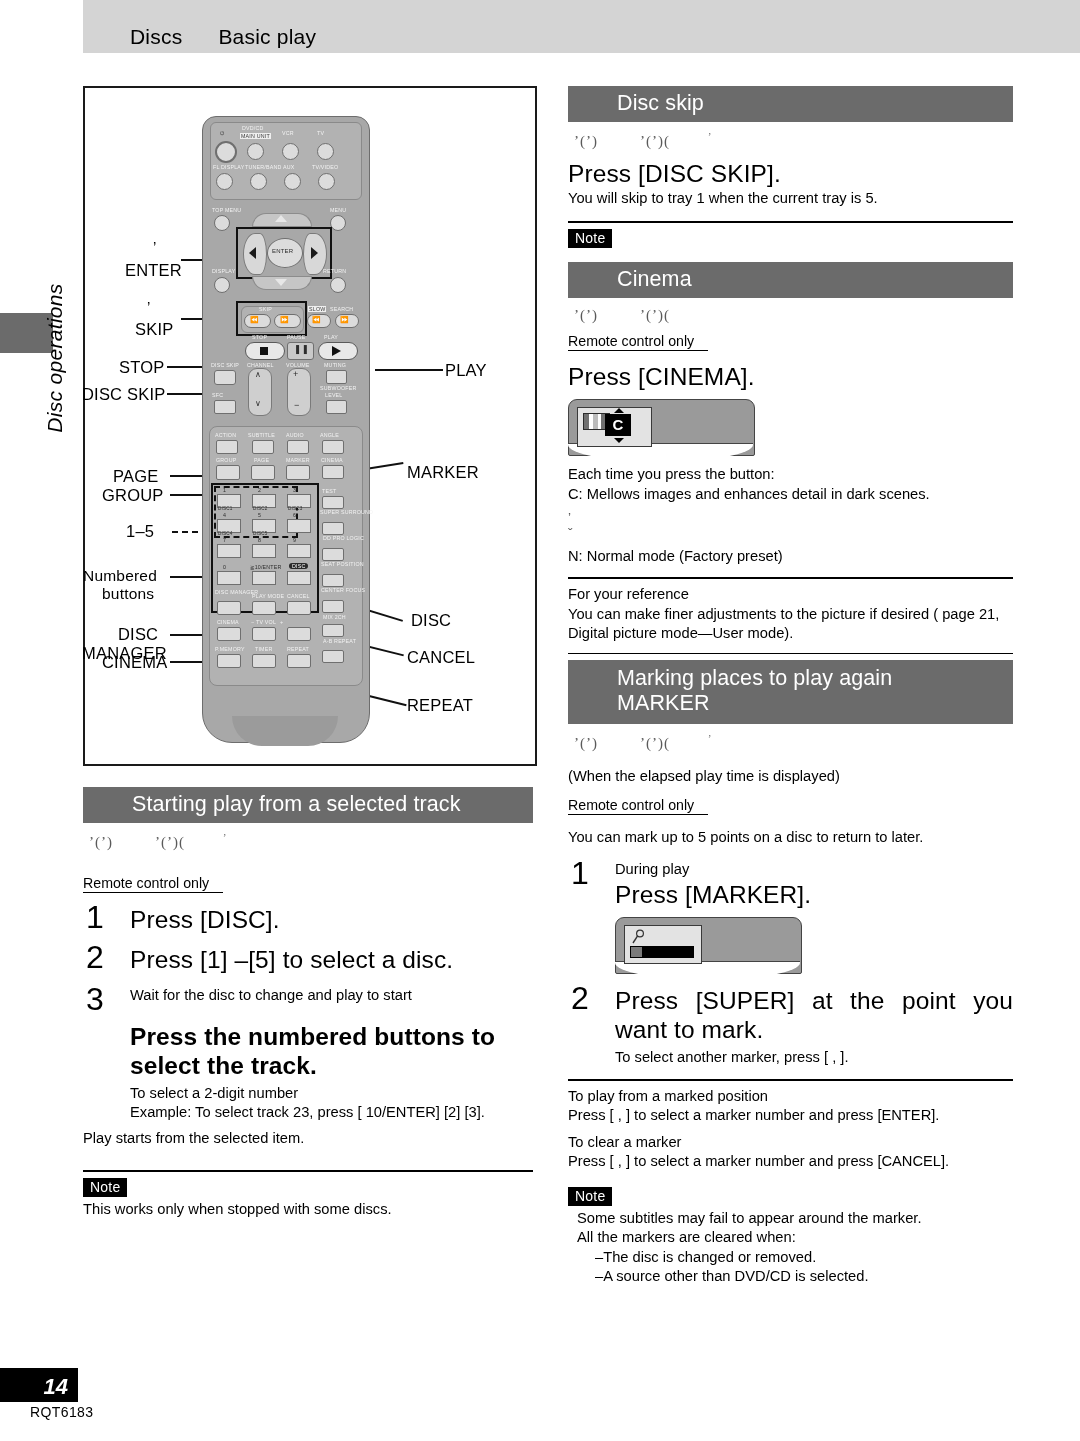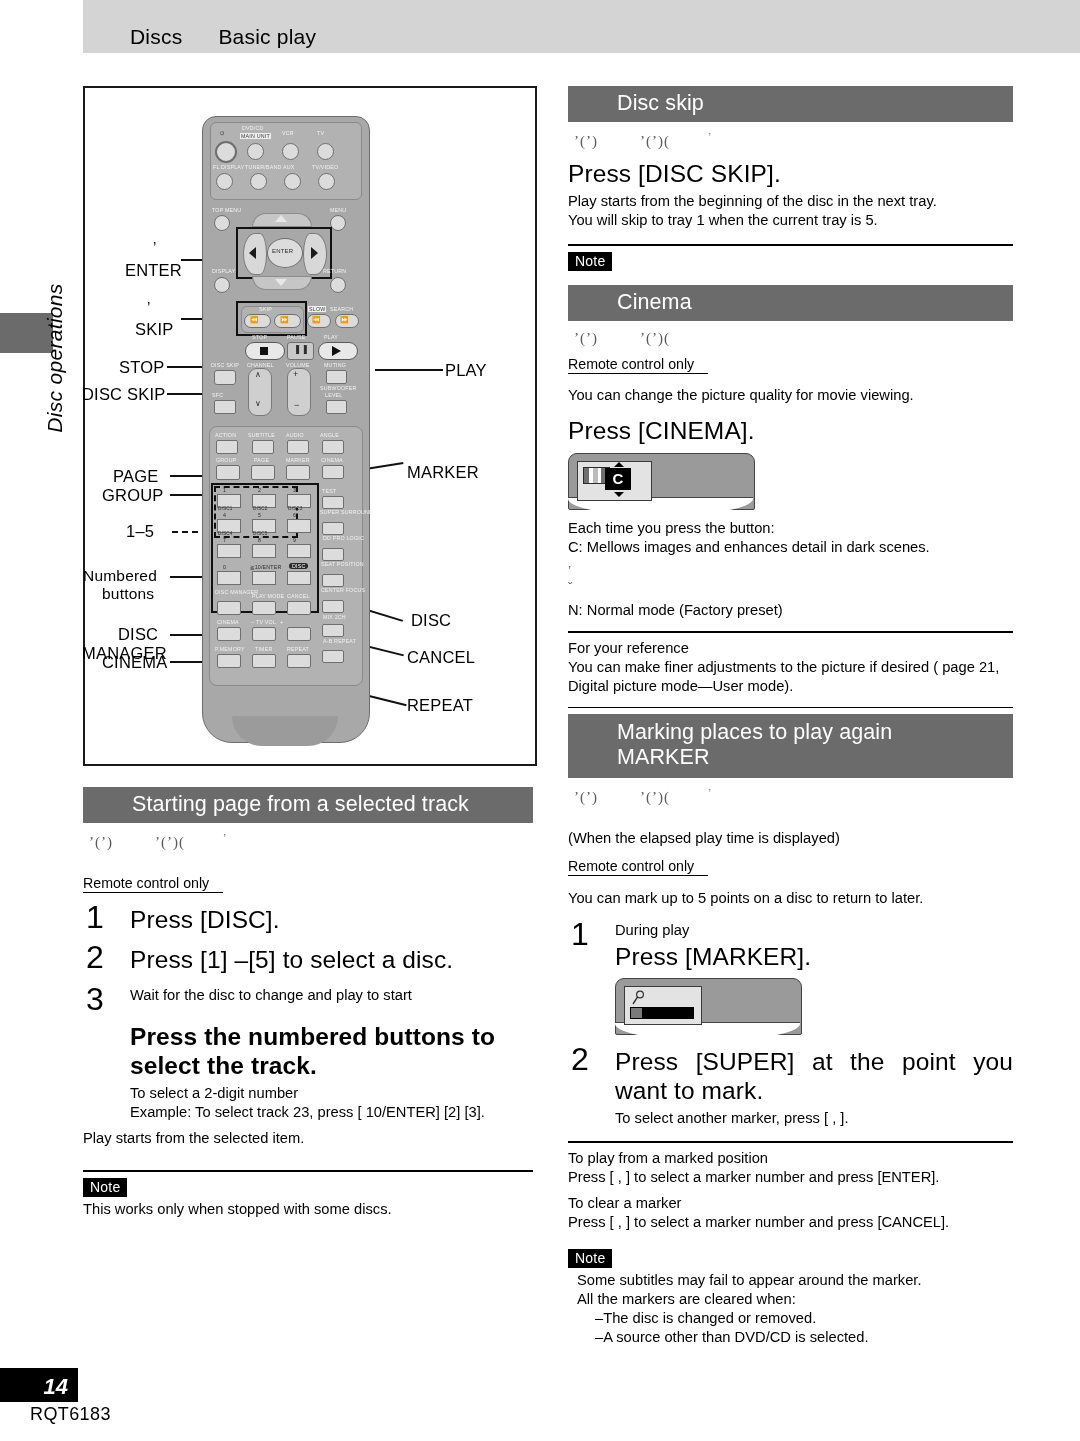--- a/index.html
+++ b/index.html
@@ -16,21 +16,21 @@
   
   #thumbtab{left:0;top:313px;width:53px;height:40px;background:#6b6b6b;}
   #vertlabel{left:-44px;top:345px;width:200px;height:26px;
              transform:rotate(-90deg);transform-origin:50% 50%;
              font-style:italic;font-size:21px;letter-spacing:.3px;text-align:center;}
 
   
   #pagenum{left:0;top:1368px;width:78px;height:34px;background:#000;}
   #pagenum span{position:absolute;right:10px;top:6px;color:#fff;font-style:italic;
                 font-size:22px;font-weight:bold;}
-  #rqt{left:30px;top:1404px;font-size:18px;letter-spacing:.4px;}
+  #rqt{left:30px;top:1404px;font-size:14px;letter-spacing:.4px;}
 
   
   #colL{left:83px;top:86px;width:450px;}
   #colR{left:568px;top:86px;width:445px;}
 
   
   #remotebox{left:83px;top:86px;width:450px;height:676px;border:2.5px solid #1a1a1a;background:#fff;}
 
   
   .hdr{background:#6b6b6b;color:#fff;font-size:21.5px;padding:5px 0 6px 49px;
@@ -338,21 +338,21 @@
     <div class="btn" style="left:27px;top:538px;width:22px;height:12px;border-radius:2px;"></div>
     <div class="btn" style="left:62px;top:538px;width:22px;height:12px;border-radius:2px;"></div>
     <div class="btn" style="left:97px;top:538px;width:22px;height:12px;border-radius:2px;"></div>
 
     <div class="abs" style="left:42px;top:600px;width:106px;height:30px;background:#9b9b9b;border-radius:0 0 60px 60px;"></div>
   </div>
 </div>
 
 <div class="abs" id="colL" style="top:787px;">
 
-  <div class="hdr">Starting page from a selected track</div>
+  <div class="hdr">Starting play from a selected track</div>
 
   <div class="discrow" style="margin-top:9px;">
     <i class="d1">’(’)</i><i class="d2">’(’)(</i><i class="d3">’</i>
   </div>
 
   <div style="margin-top:22px;">
     <span class="rco">Remote control only</span>
   </div>
 
   <div class="step" style="margin-top:13px;">
@@ -382,35 +382,33 @@
   </div>
 </div>
 
 <div class="abs" id="colR">
 
   <div class="hdr">Disc skip</div>
   <div class="discrow" style="margin-top:9px;">
     <i class="d1">’(’)</i><i class="d2">’(’)(</i><i class="d3">’</i>
   </div>
   <div class="big" style="margin-top:9px;">Press [DISC SKIP].</div>
-  <div class="body" style="margin-top:3px;">Play starts from the beginning of the disc in the next tray.</div>
   <div class="body">You will skip to tray 1 when the current tray is 5.</div>
   <div class="rule" style="margin-top:13px;"></div>
   <div>
     <span class="notebadge">Note</span>
   </div>
 
   <div class="hdr" style="margin-top:14px;">Cinema</div>
   <div class="discrow" style="margin-top:9px;">
     <i class="d1">’(’)</i><i class="d2">’(’)(</i>
   </div>
   <div style="margin-top:5px;">
     <span class="rco">Remote control only</span>
   </div>
-  <div class="body" style="margin-top:12px;">You can change the picture quality for movie viewing.</div>
   <div class="big" style="margin-top:12px;">Press [CINEMA].</div>
 
   <div class="osd">
     <div class="shape"></div>
     <div class="curve"></div>
     <div class="panel">
       <div class="cin-bars">
         <b style="left:0;"></b>
           <b style="left:9px;background:#bcbcbc;"></b>
           <b style="left:17px;"></b>
@@ -433,21 +431,21 @@
   <div class="body">You can make finer adjustments to the picture if desired (   page 21, Digital picture mode—User mode).</div>
   <div class="rule thin" style="margin-top:10px;"></div>
 
   <div class="hdr two" style="margin-top:4px;">
     <div>Marking places to play again</div>
     <div>MARKER</div>
   </div>
   <div class="discrow" style="margin-top:9px;">
     <i class="d1">’(’)</i><i class="d2">’(’)(</i><i class="d3">’</i>
   </div>
-  <div class="body" style="margin-top:22px;">(When the elapsed play time is displayed)</div>
+  <div class="body" style="margin-top:14px;">(When the elapsed play time is displayed)</div>
   <div style="margin-top:9px;">
     <span class="rco">Remote control only</span>
   </div>
   <div class="body" style="margin-top:13px;">You can mark up to 5 points on a disc to return to later.</div>
 
   <div class="step" style="margin-top:13px;">
     <span class="n sm">1</span>
     <div class="body">During play</div>
     <div class="big" style="margin-top:2px;">Press [MARKER].</div>
     <div class="osd osd2">

